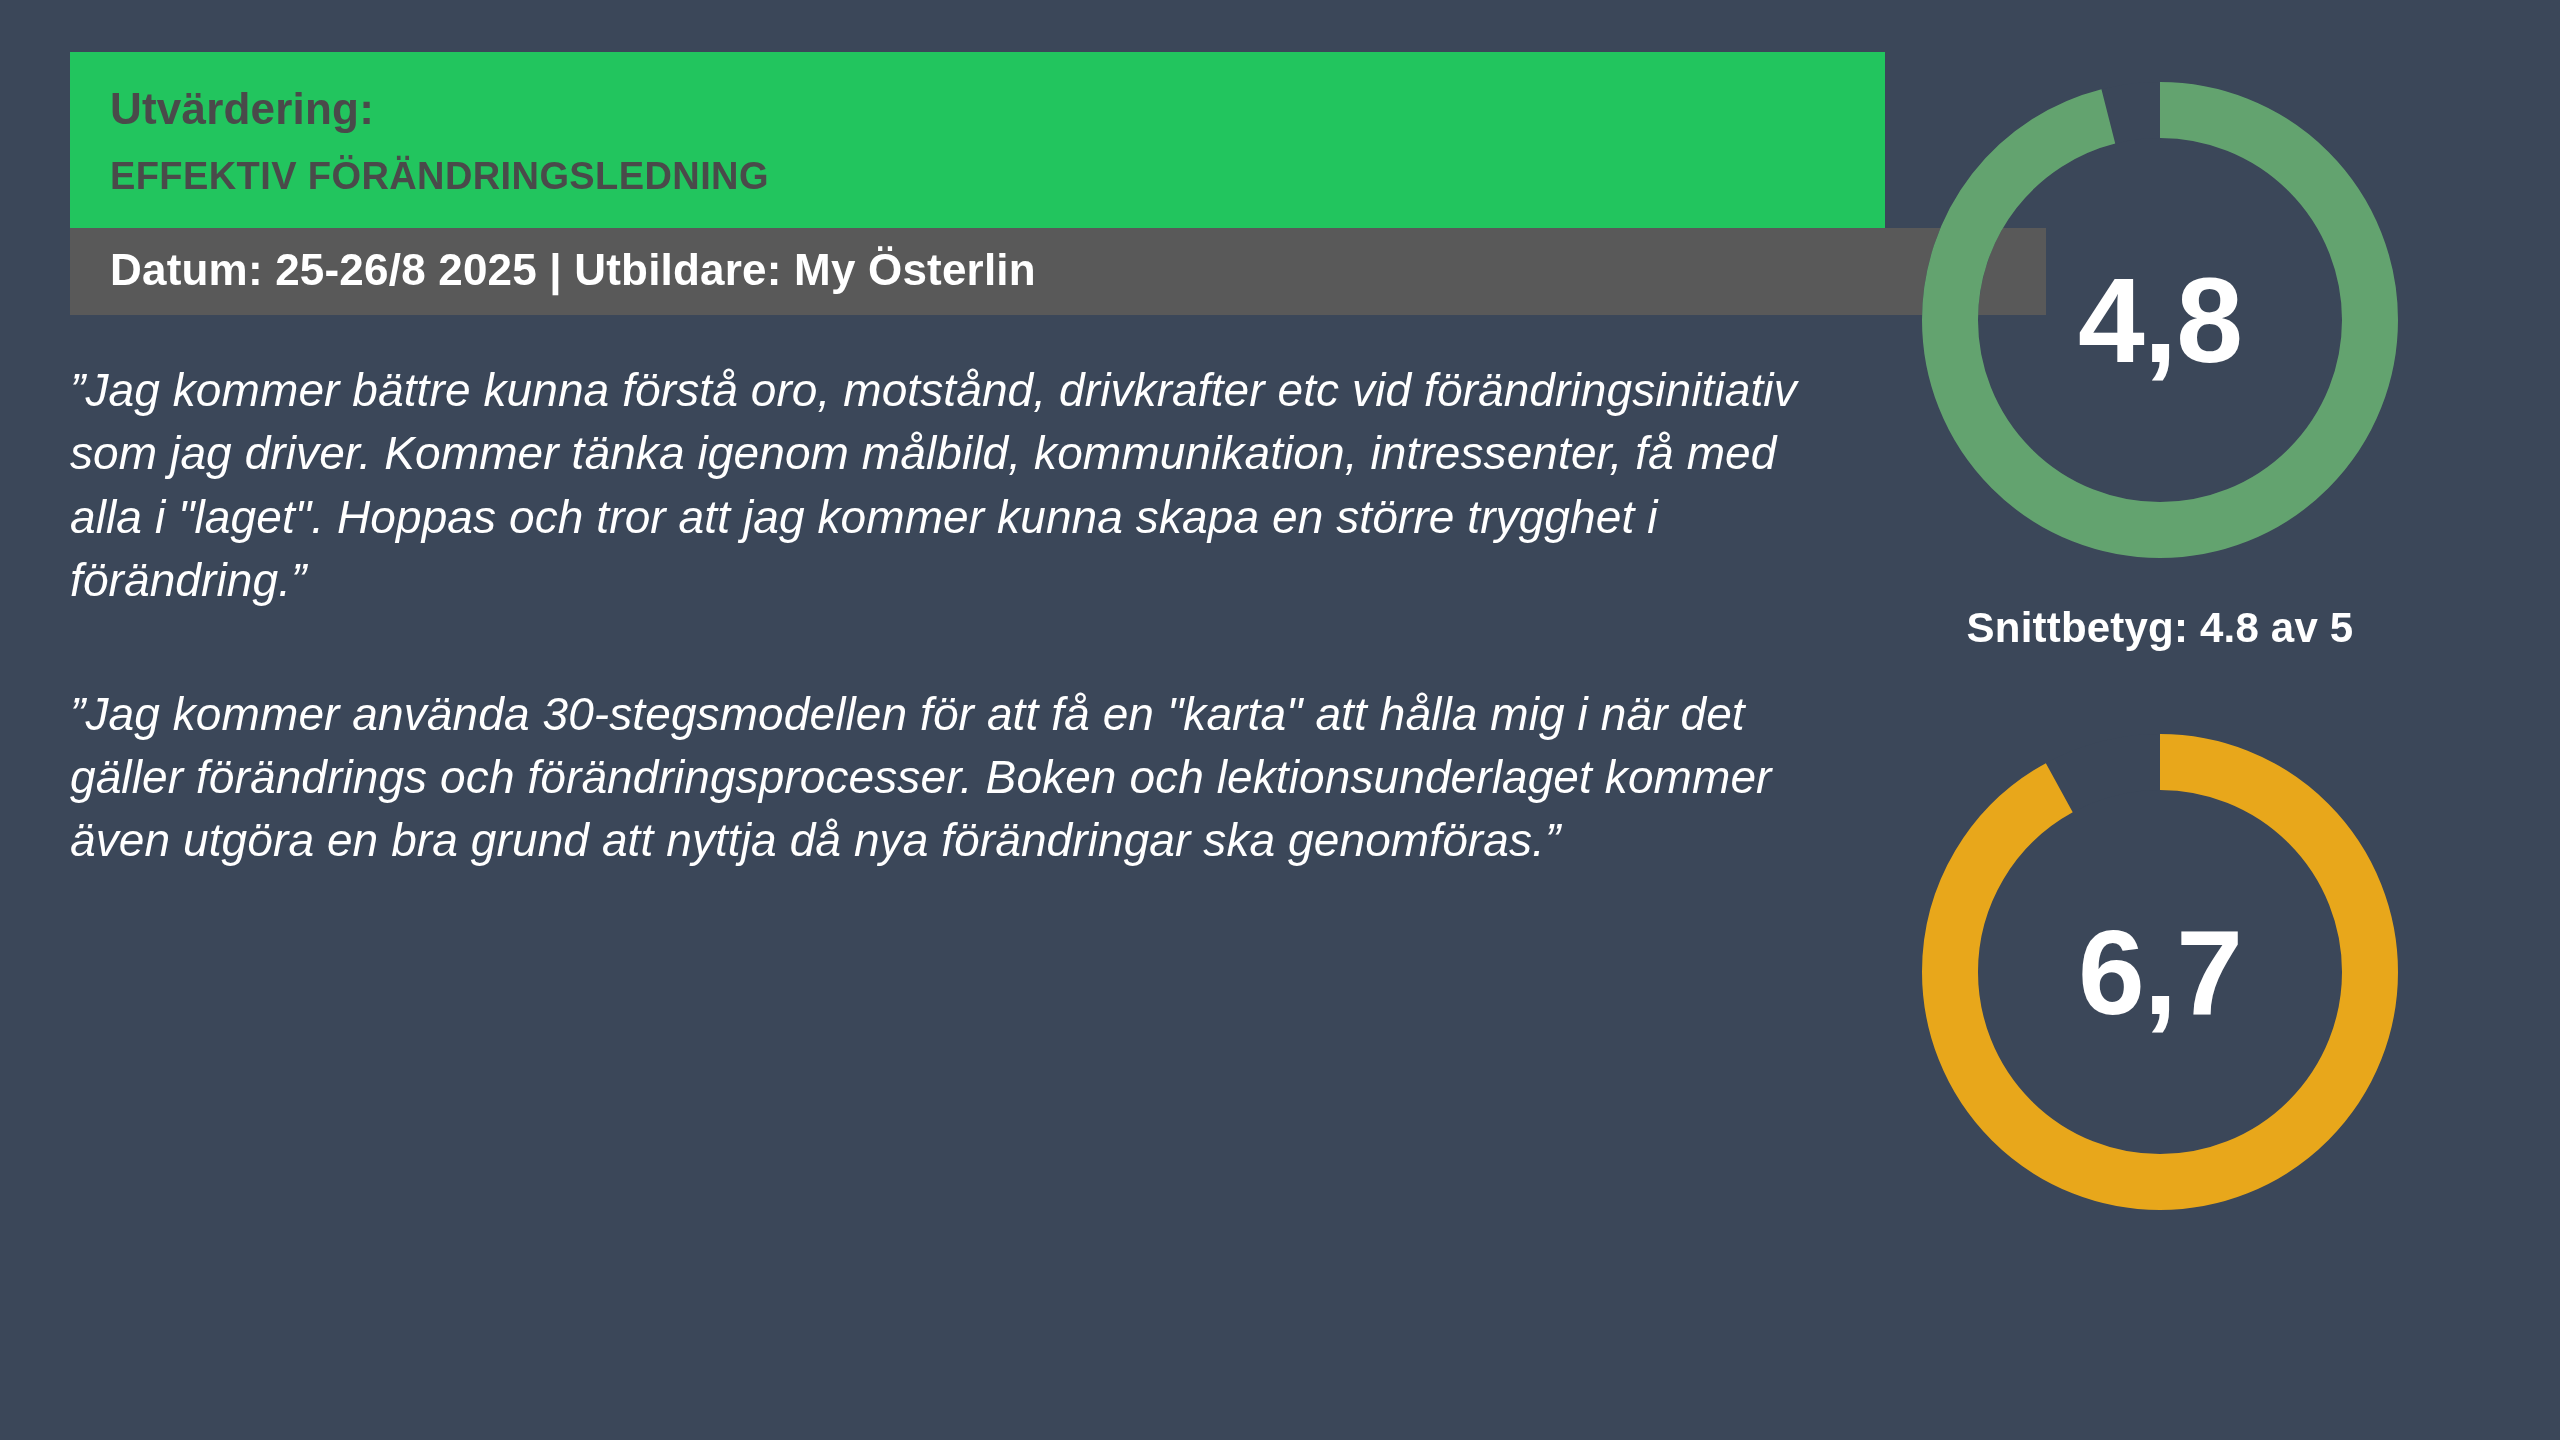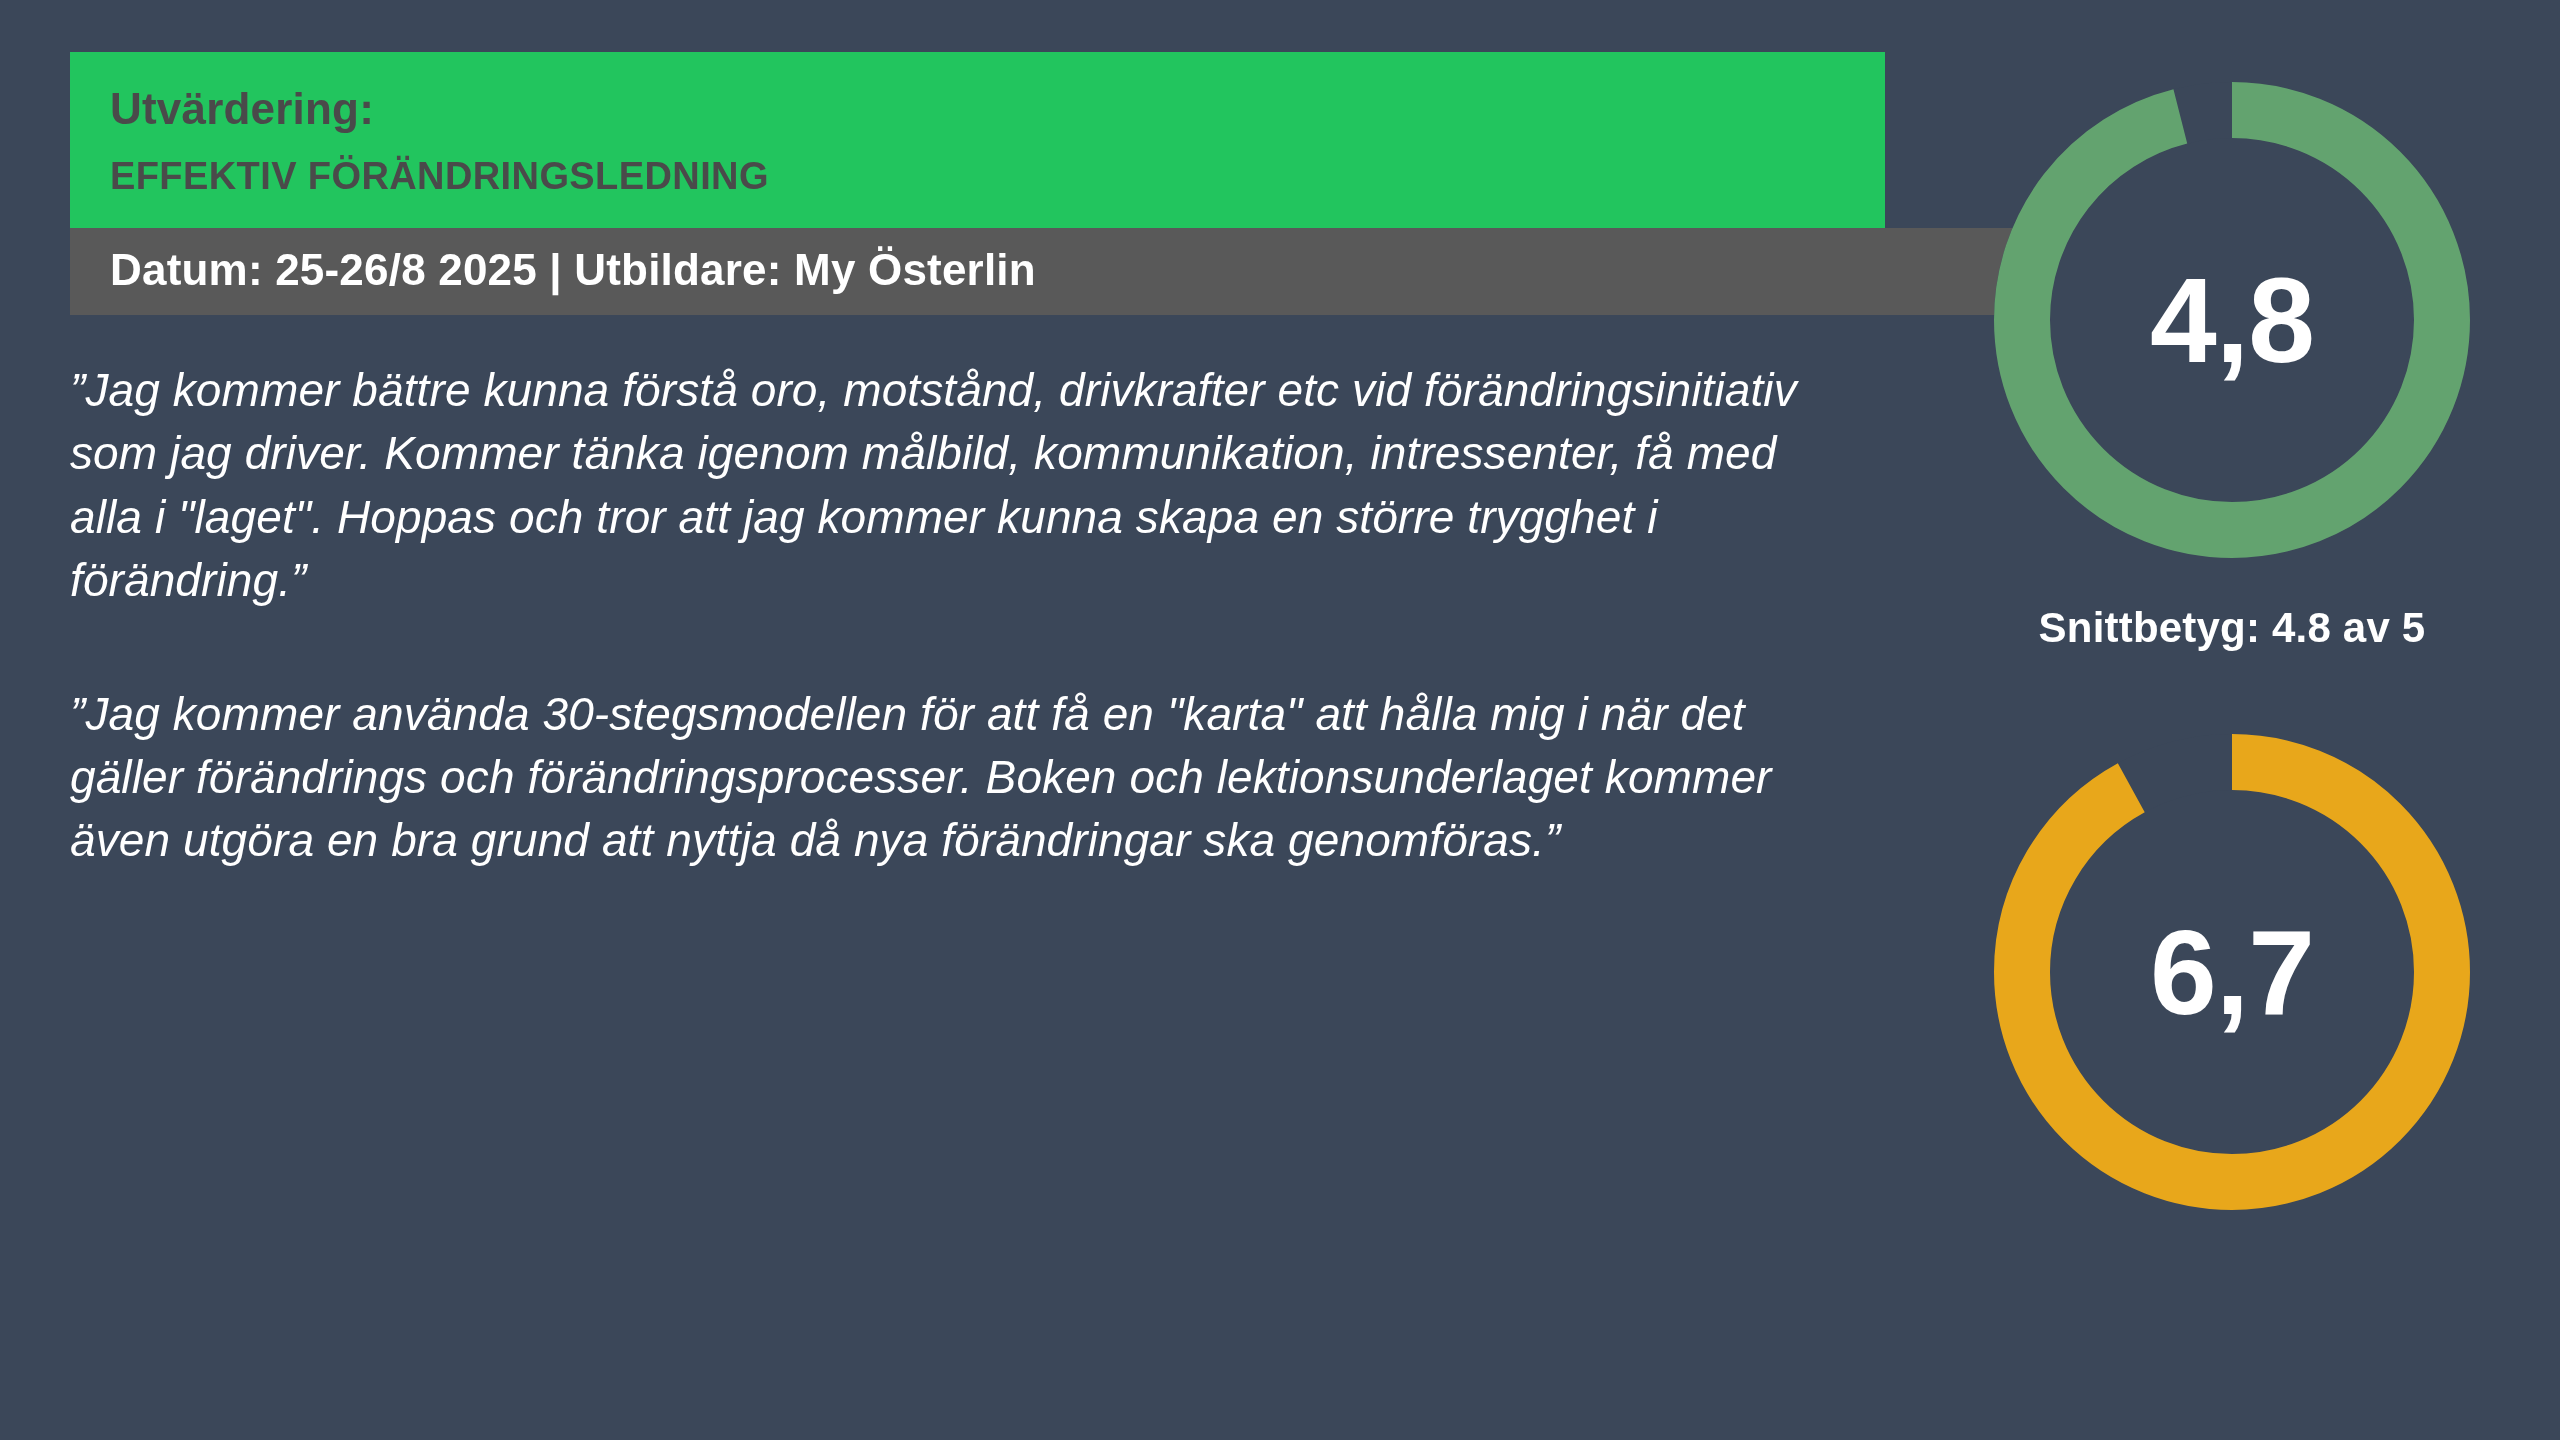--- a/index.html
+++ b/index.html
@@ -71,21 +71,21 @@
     color: #ffffff;
     letter-spacing: 0.1px;
   }
   .quote + .quote {
     margin-top: 70px;
   }
 
   
   .right-col {
     position: absolute;
-    left: 1932px;
+    left: 1860px;
     top: 60px;
     width: 600px;
   }
   .gauge-block {
     width: 600px;
     text-align: center;
   }
   .gauge-block + .gauge-block {
     margin-top: 60px;
   }

